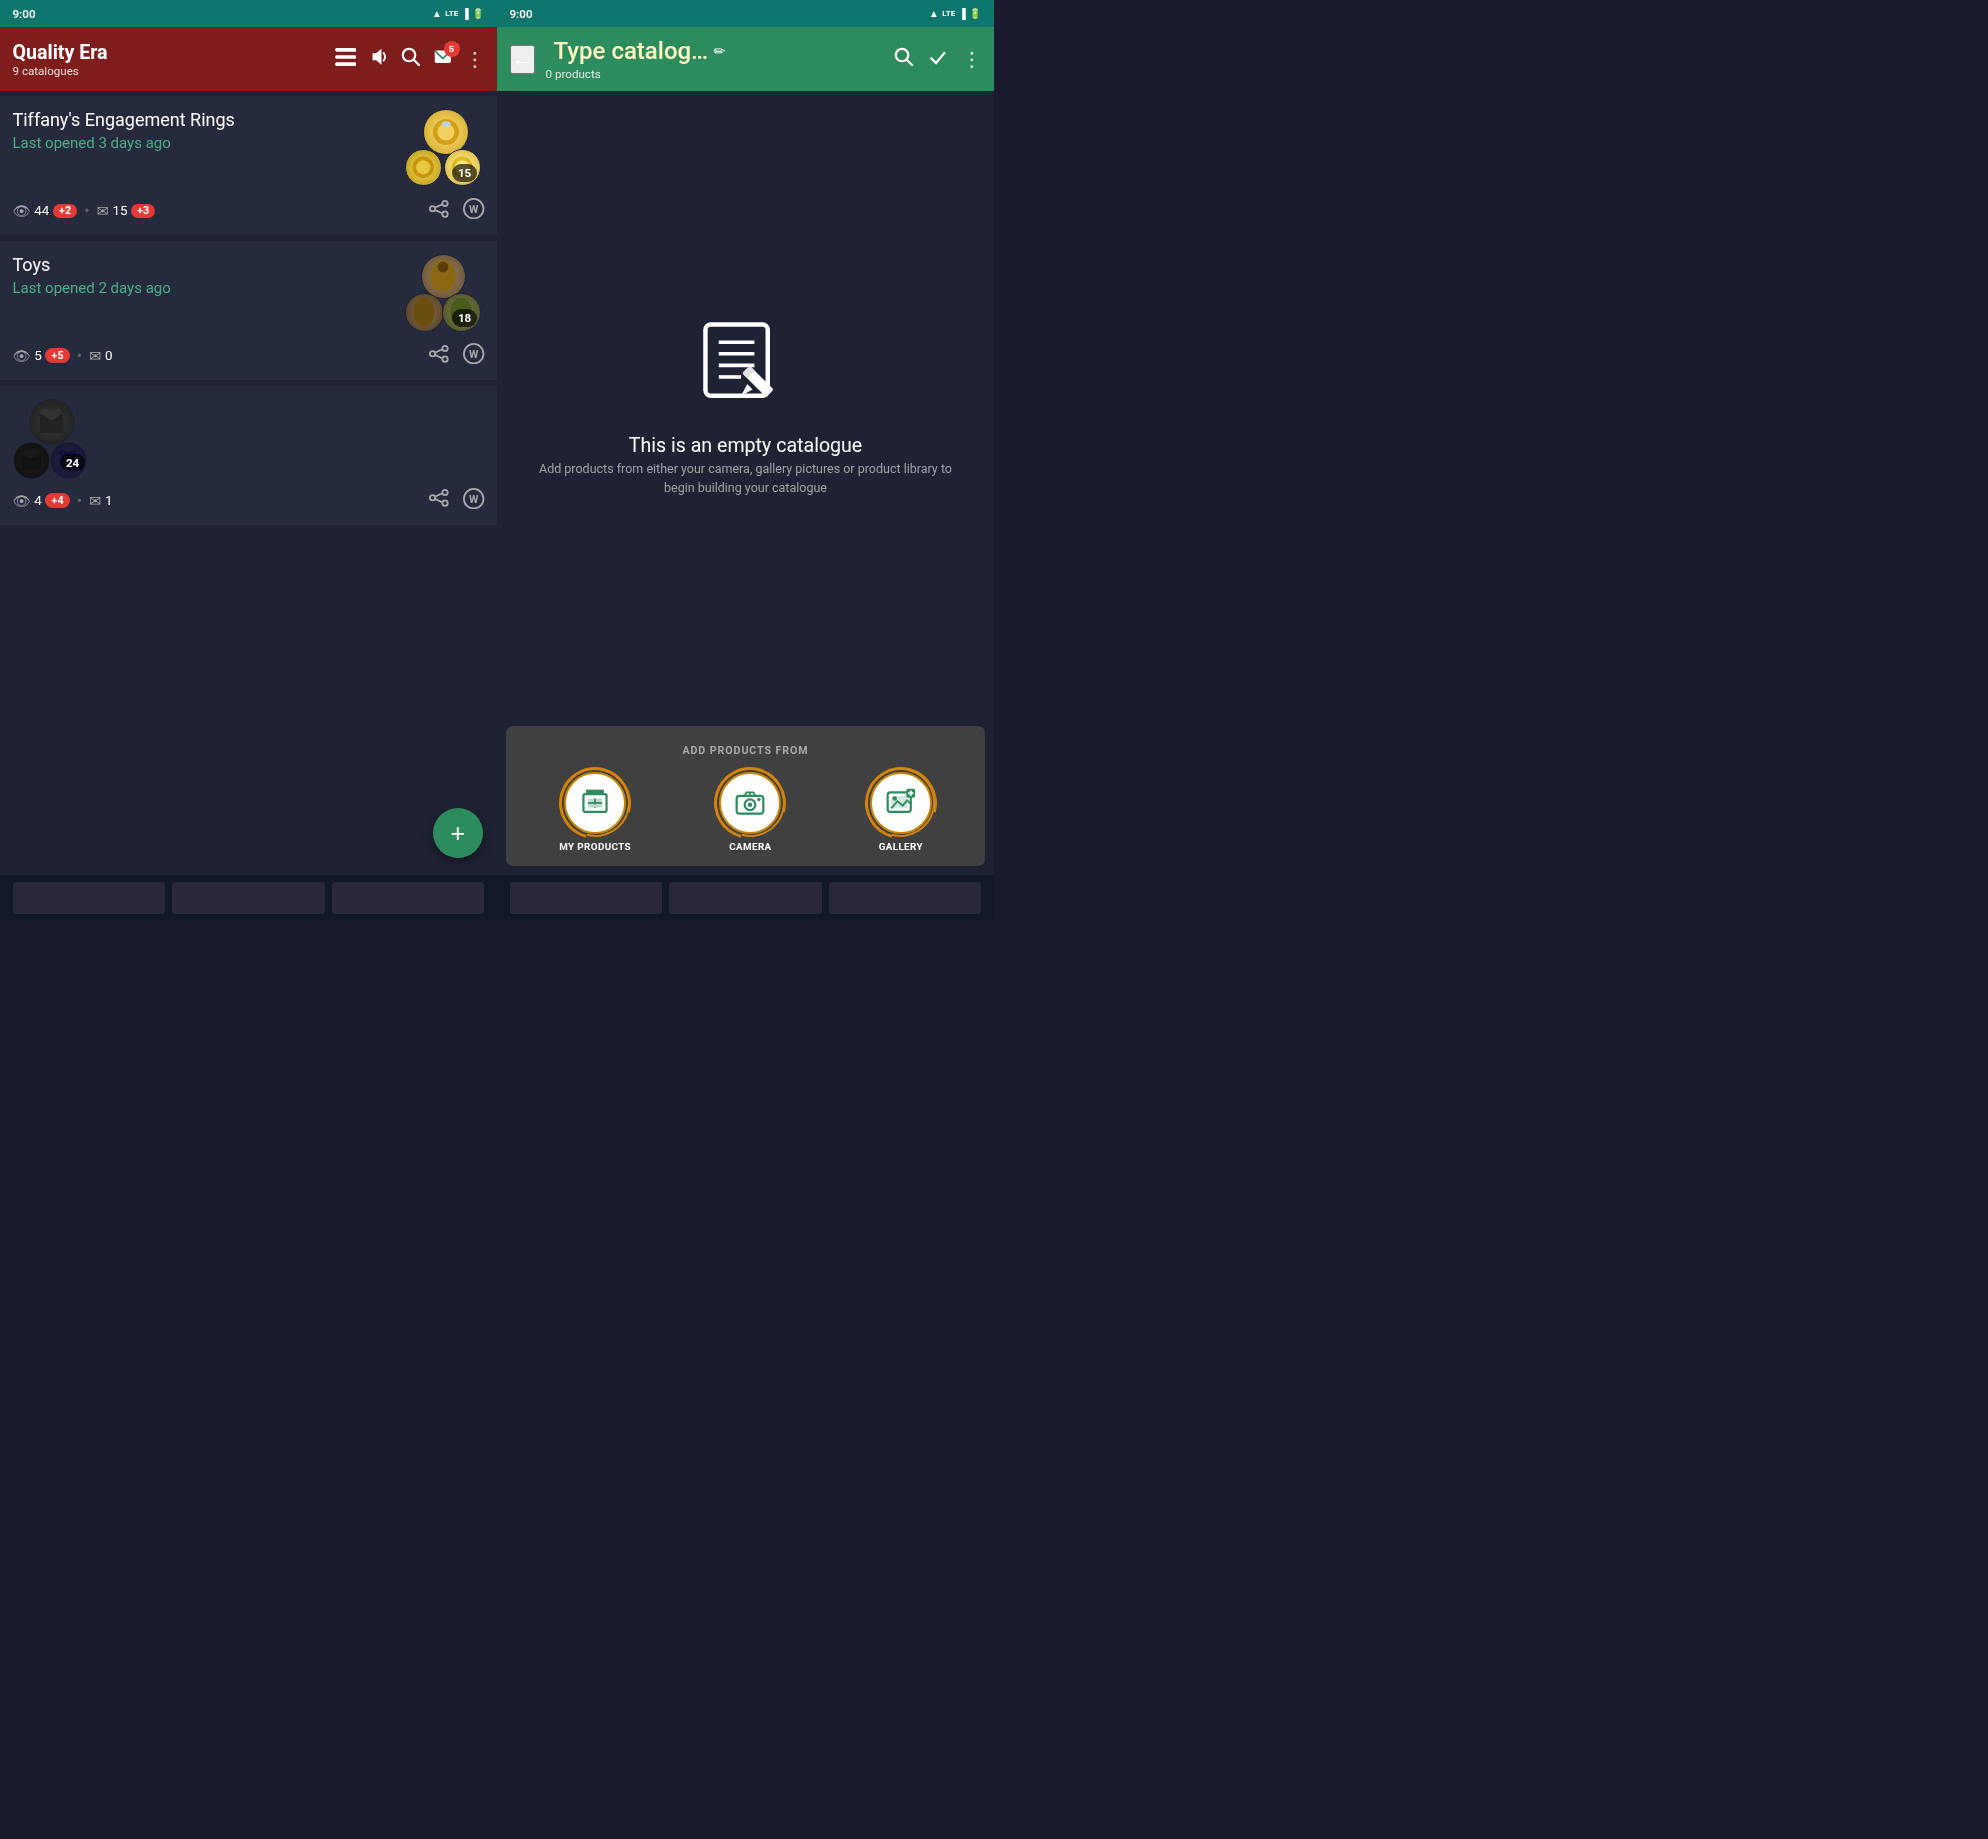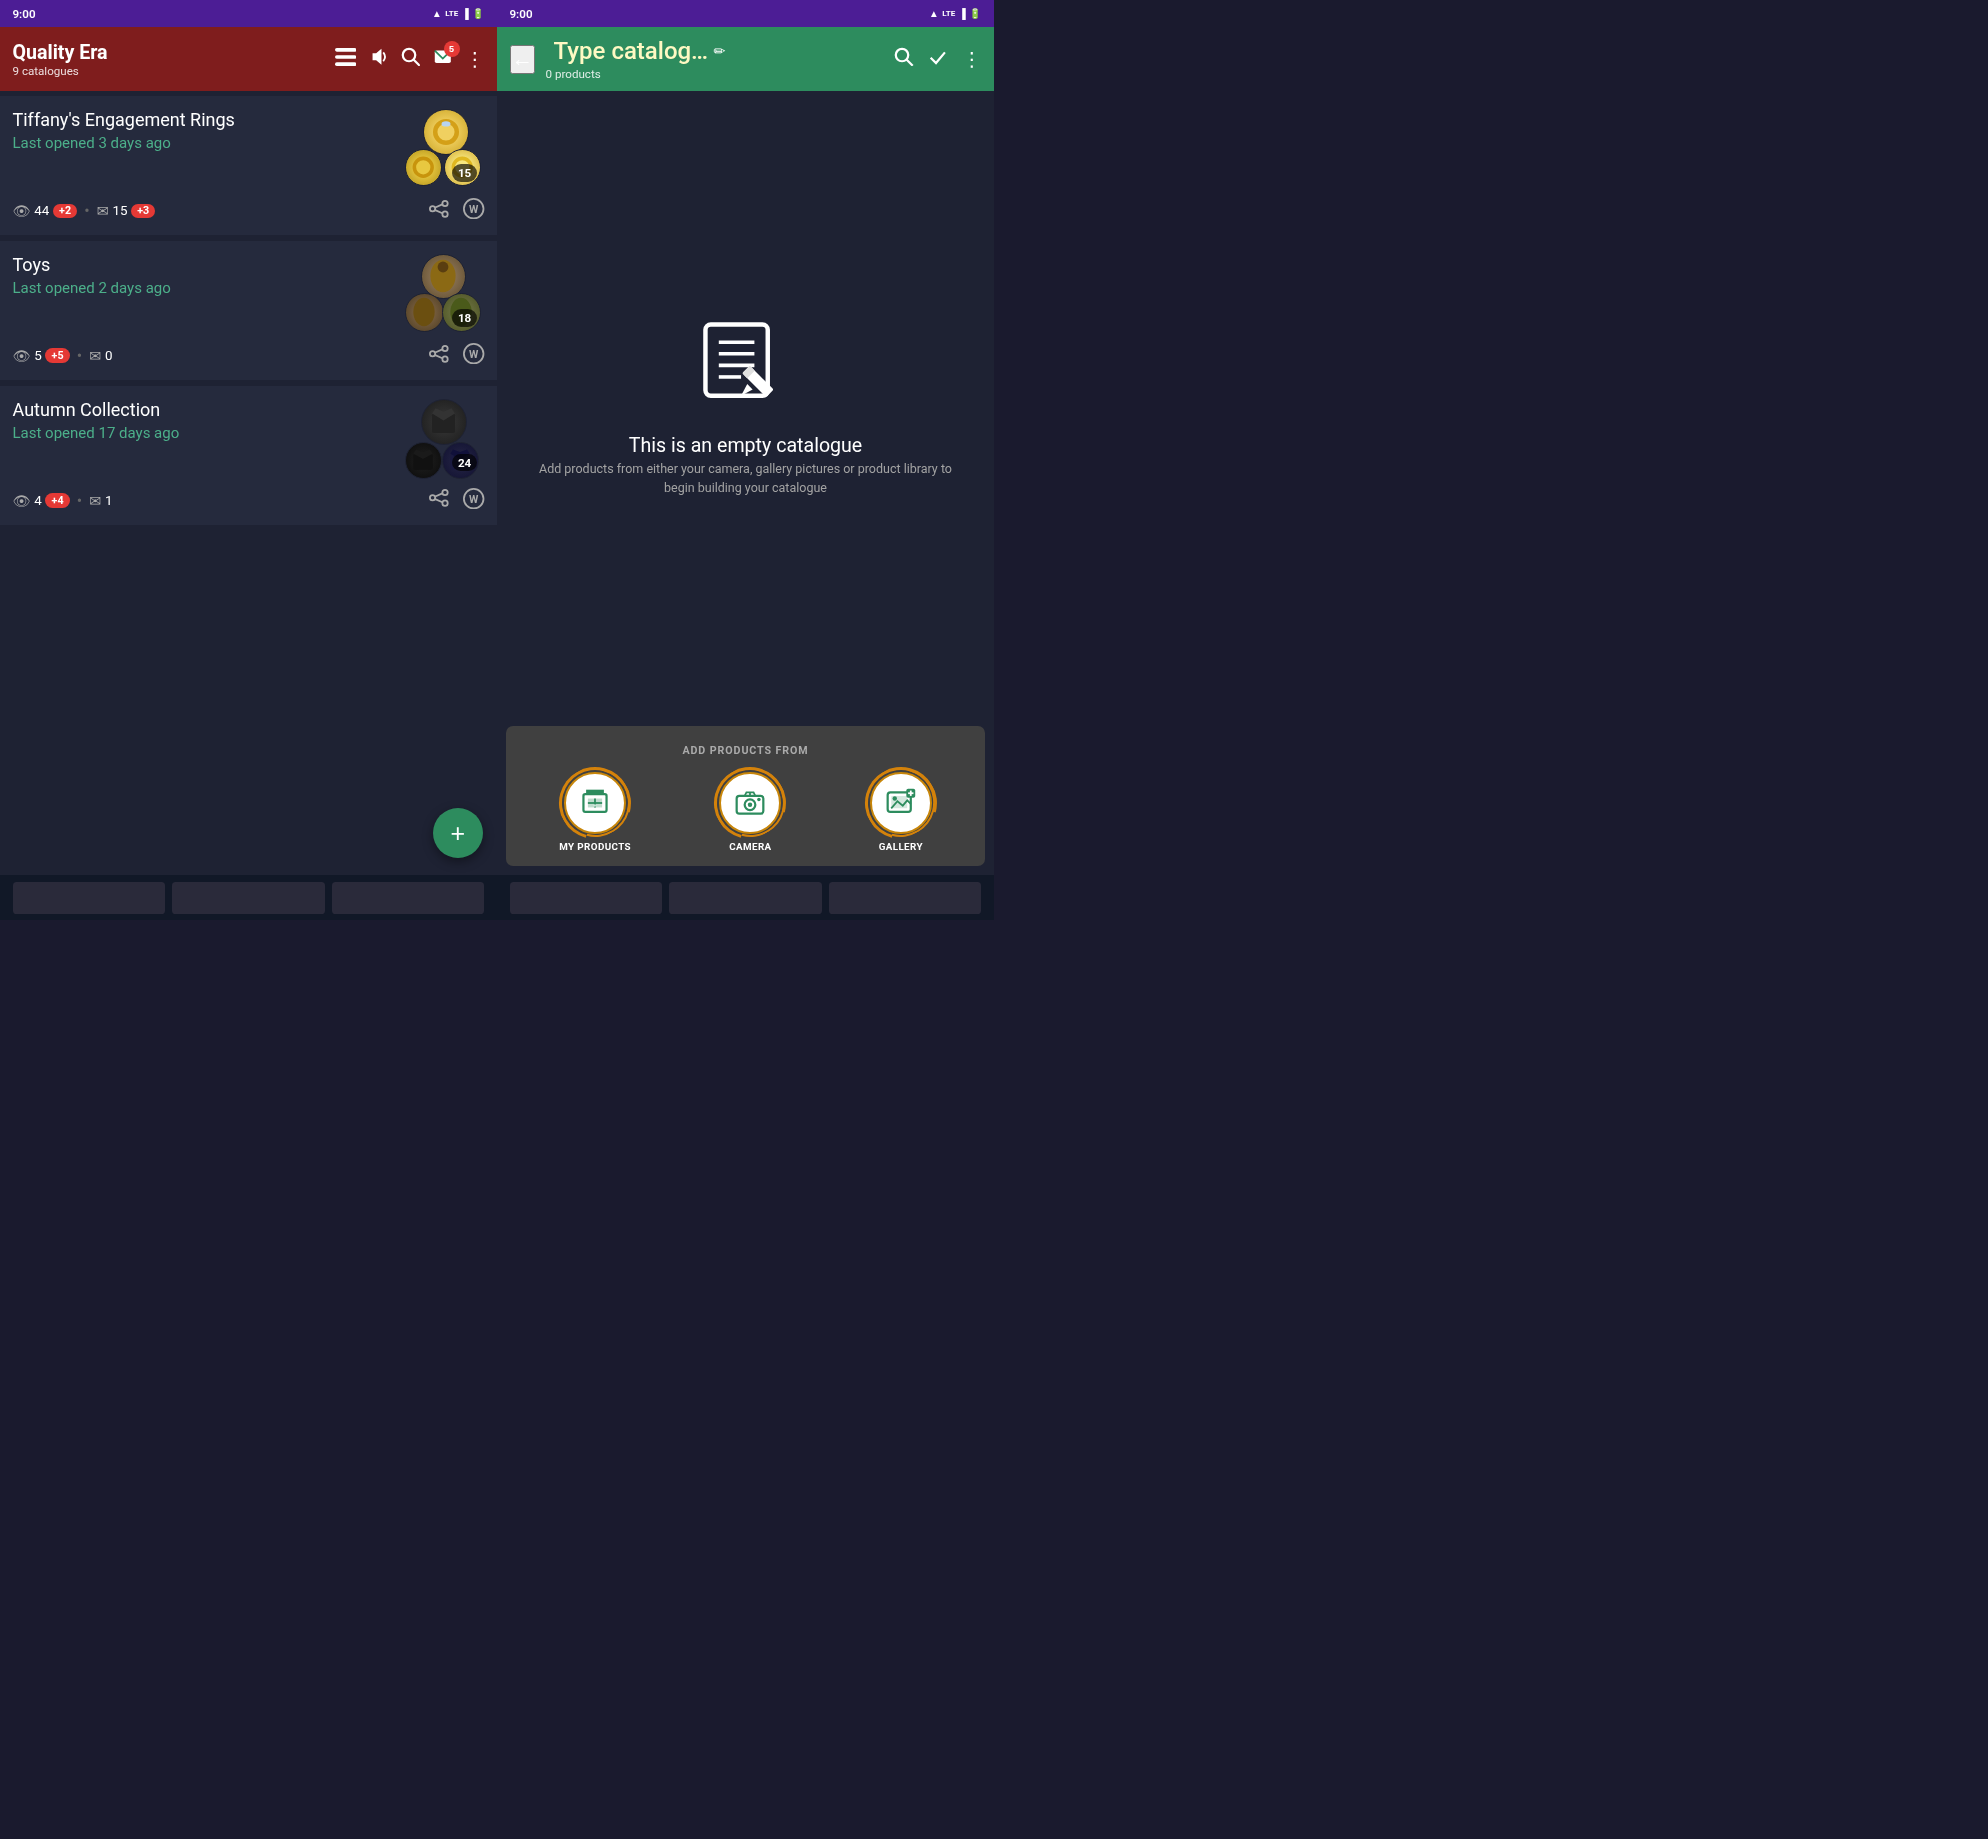--- a/index.html
+++ b/index.html
@@ -24,21 +24,21 @@
     
     .right-panel {
       width: 497px;
       background: #1e2233;
       display: flex;
       flex-direction: column;
     }
 
     
     .status-bar {
-      background: #4c1d95;
+      background: #0f766e;
       padding: 5.3px 12.5px;
       display: flex;
       justify-content: space-between;
       align-items: center;
       height: 27px;
     }
     .status-bar .time {
       color: white;
       font-size: 11.6px;
       font-weight: 600;
@@ -657,24 +657,20 @@
               <circle cx="12" cy="12" r="11" fill="none" stroke="#aaa" stroke-width="2"></circle>
               <text x="12" y="17" text-anchor="middle" fill="#aaa" font-size="12" font-weight="700">W</text>
             </svg>
           </span>
         </div>
       </div>
     </div>
 
     <div class="catalogue-item">
       <div class="catalogue-top">
-        <div class="catalogue-info">
-          <div class="catalogue-name">Autumn Collection</div>
-          <div class="catalogue-last-opened">Last opened 17 days ago</div>
-        </div>
         <div class="catalogue-image-stack">
           <div class="img-circle shirt-img">
             <svg width="37" height="37" viewBox="0 0 42 42">
               <rect x="8" y="12" width="26" height="22" rx="2" fill="#222"></rect>
               <polygon points="8,12 21,20 34,12 30,6 21,10 12,6" fill="#333"></polygon>
             </svg>
           </div>
           <div class="img-circle shirt-img-2">
             <svg width="30" height="30" viewBox="0 0 34 34">
               <rect x="6" y="10" width="22" height="18" rx="2" fill="#111"></rect>

